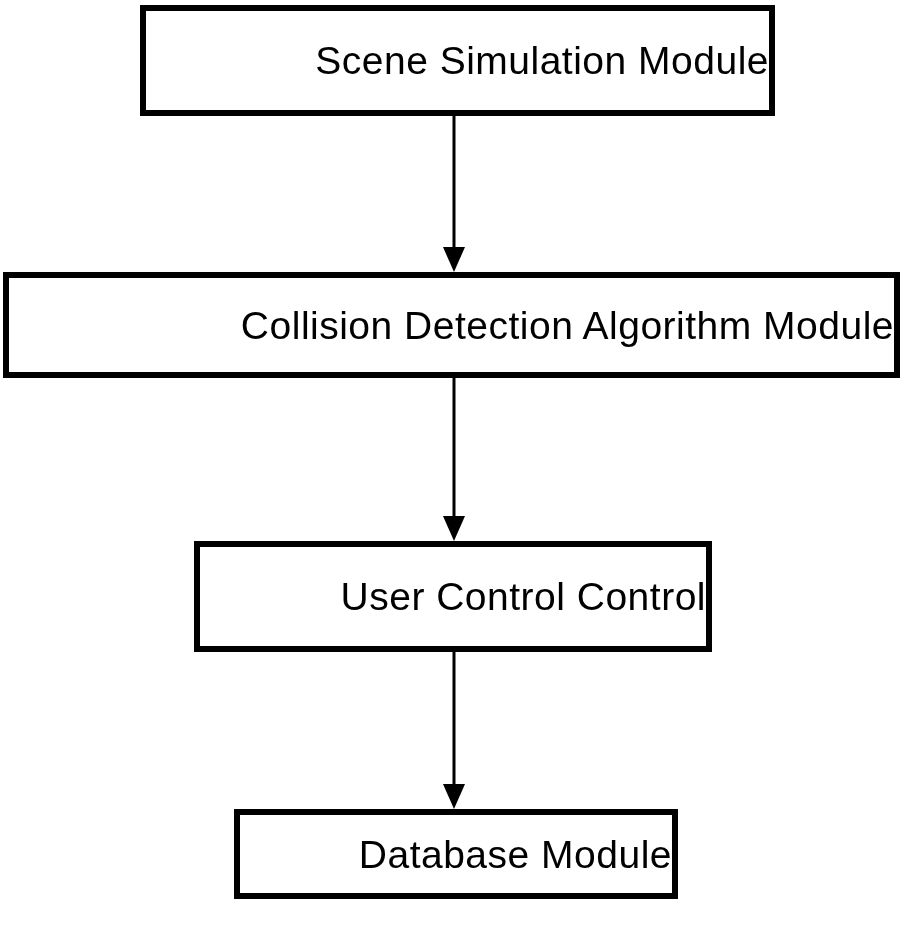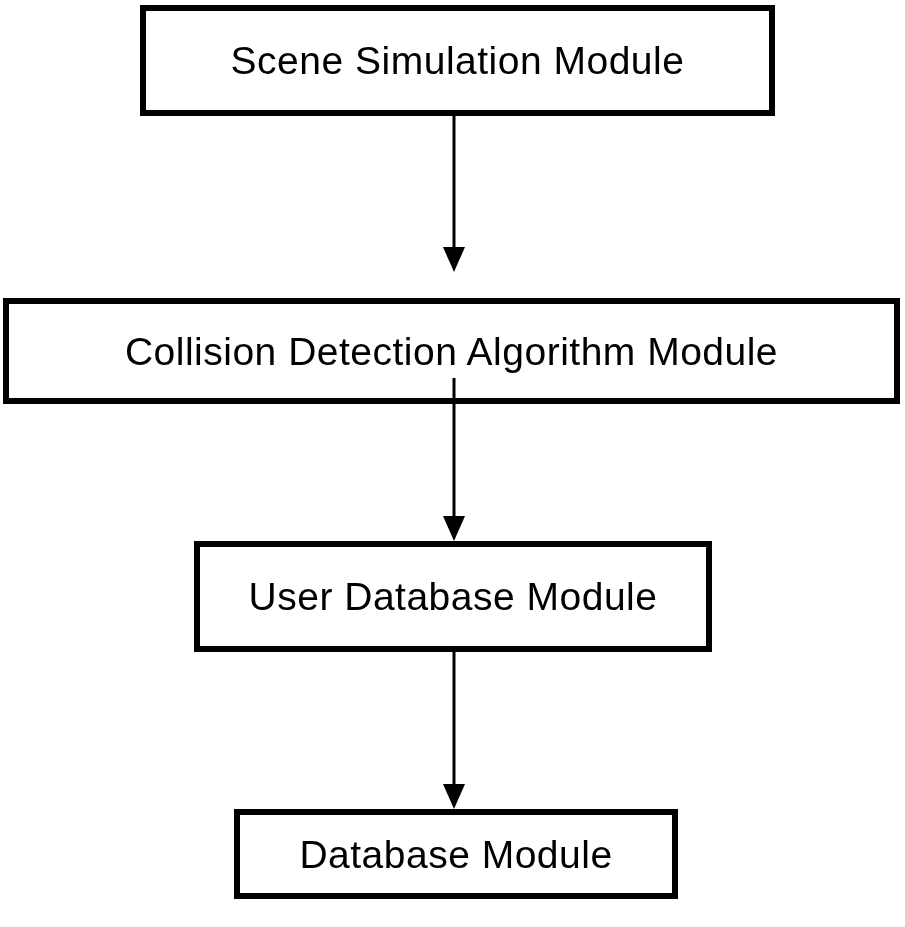--- a/index.html
+++ b/index.html
@@ -15,31 +15,31 @@
     overflow: hidden;
     font-family: "Liberation Sans", sans-serif;
   }
   .node {
     position: absolute;
     box-sizing: border-box;
     border: 6px solid #000000;
     background: #ffffff;
     display: flex;
     align-items: center;
-    justify-content: center;
+    justify-content: flex-end;
   }
   .node-label {
     font-size: 39px;
     line-height: 1;
     color: #000000;
     letter-spacing: 0.5px;
     white-space: nowrap;
   }
   #node-0 { left: 140px; top: 5px;   width: 635px; height: 111px; }
-  #node-1 { left: 3px;   top: 272px; width: 897px; height: 106px; margin-top: 26px; }
+  #node-1 { left: 3px;   top: 272px; width: 897px; height: 106px; }
   #node-2 { left: 194px; top: 541px; width: 518px; height: 111px; }
   #node-3 { left: 234px; top: 809px; width: 444px; height: 90px; }
 
   .edge {
     position: absolute;
     width: 24px;
     left: 442px; 
   }
   #edge-0 { top: 116px; height: 156px; }
   #edge-1 { top: 378px; height: 163px; }
@@ -82,21 +82,21 @@
   <div class="node" id="node-1">
     <span class="node-label">Collision Detection Algorithm Module</span>
   </div>
 
   <div class="edge" id="edge-1">
     <div class="edge-line"></div>
     <div class="edge-head"></div>
   </div>
 
   <div class="node" id="node-2">
-    <span class="node-label">User Database Module</span>
+    <span class="node-label">User Control Control</span>
   </div>
 
   <div class="edge" id="edge-2">
     <div class="edge-line"></div>
     <div class="edge-head"></div>
   </div>
 
   <div class="node" id="node-3">
     <span class="node-label">Database Module</span>
   </div>

